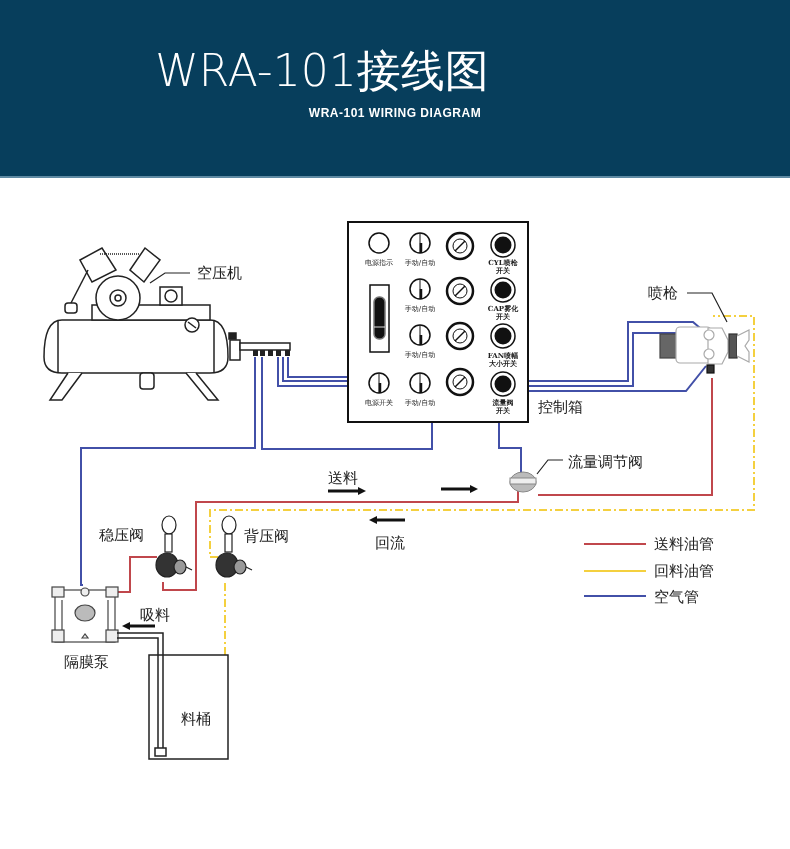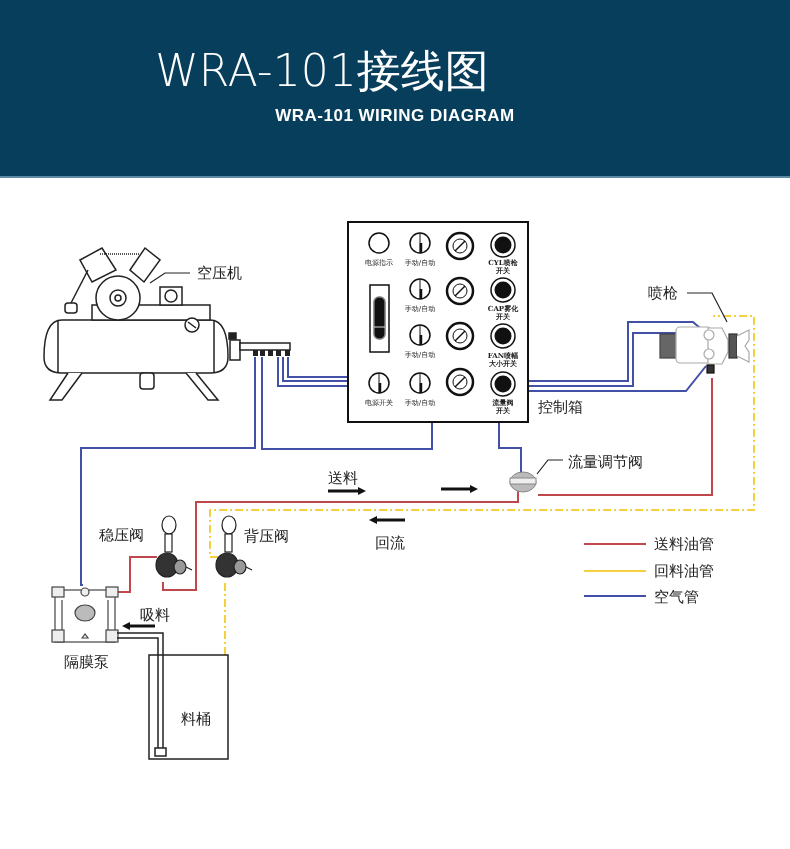--- a/index.html
+++ b/index.html
@@ -1,19 +1,19 @@
 <!DOCTYPE html>
 <html><head>
 <meta charset="utf-8">
 <style>
   html,body{margin:0;padding:0;}
   body{width:790px;height:849px;background:#ffffff;position:relative;overflow:hidden;font-family:"DejaVu Sans",sans-serif;}
   .header{position:absolute;left:0;top:0;width:790px;height:176px;background:#073e5c;border-bottom:2px solid #5f8aa3;}
   .title{position:absolute;left:0;top:42px;width:644px;text-align:center;color:#fff;font-size:44px;font-family:"DejaVu Sans",sans-serif;font-weight:300;letter-spacing:0px;}
-  .subtitle{position:absolute;left:0;top:106px;width:790px;text-align:center;color:#fff;font-size:17px;font-weight:bold;font-family:"Liberation Sans",sans-serif;letter-spacing:0.5px;}
+  .subtitle{position:absolute;left:0;top:106px;width:790px;text-align:center;color:#fff;font-size:12px;font-weight:bold;font-family:"Liberation Sans",sans-serif;letter-spacing:0.5px;}
   svg{position:absolute;left:0;top:0;}
   .lbl{font-family:"DejaVu Sans",sans-serif;fill:#222;}
   .small{font-family:"DejaVu Serif",serif;fill:#222;font-size:7px;}
 </style>
 </head>
 <body>
 
 <div class="header">
   <div class="title">WRA-101接线图</div>
   <div class="subtitle">WRA-101 WIRING DIAGRAM</div>

